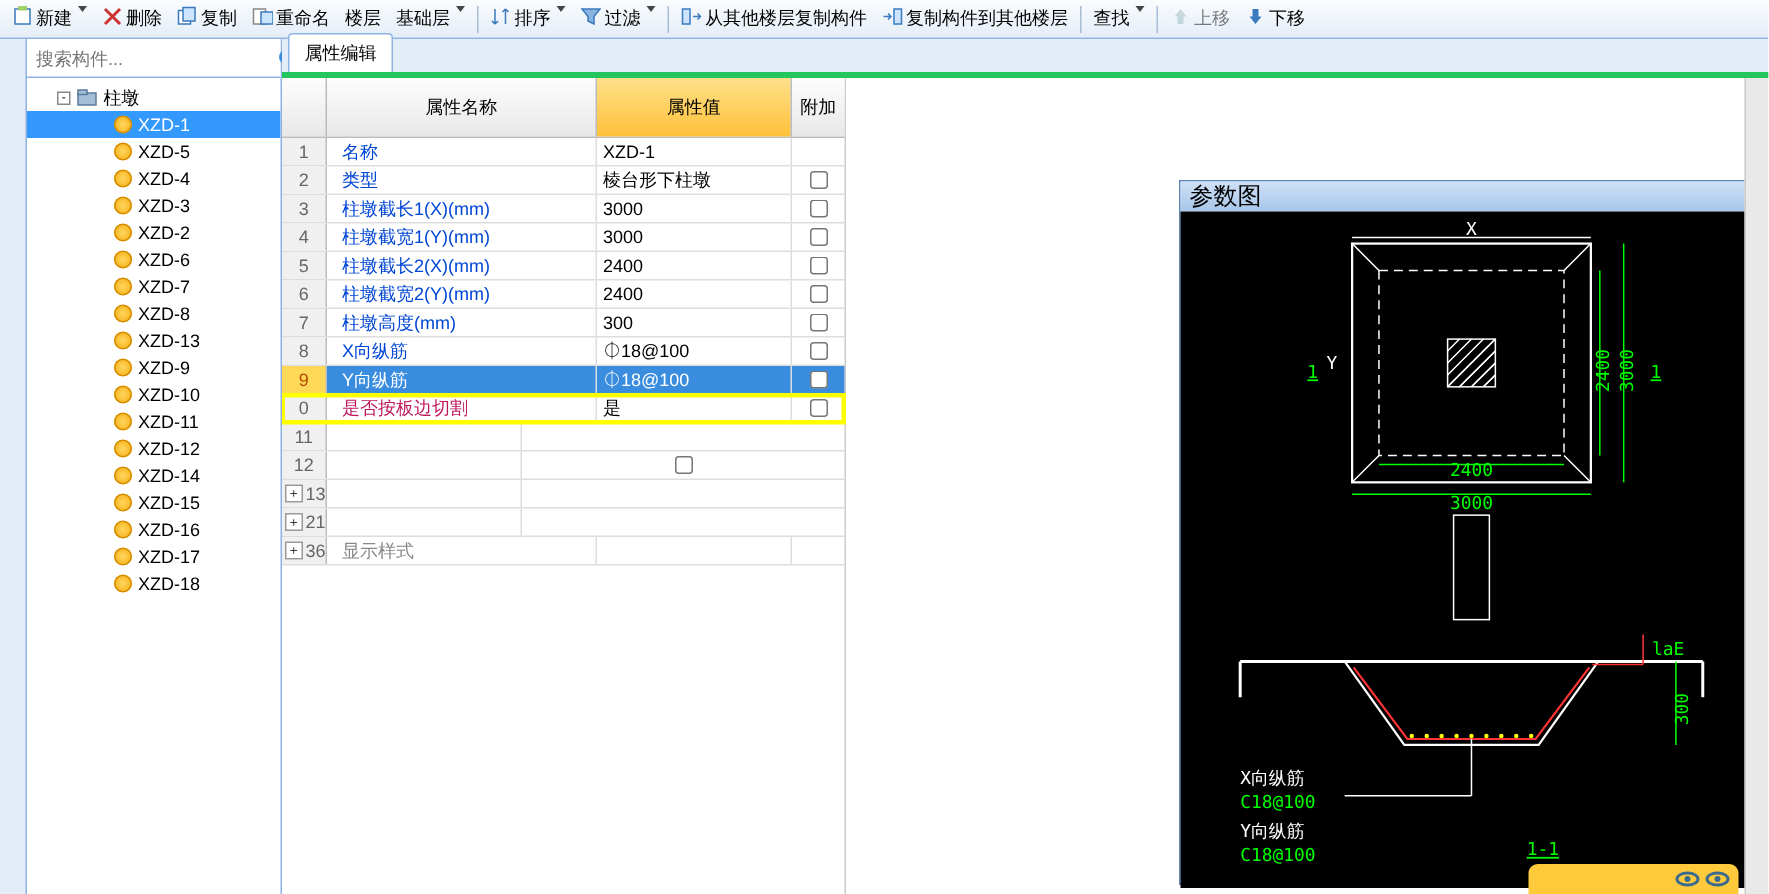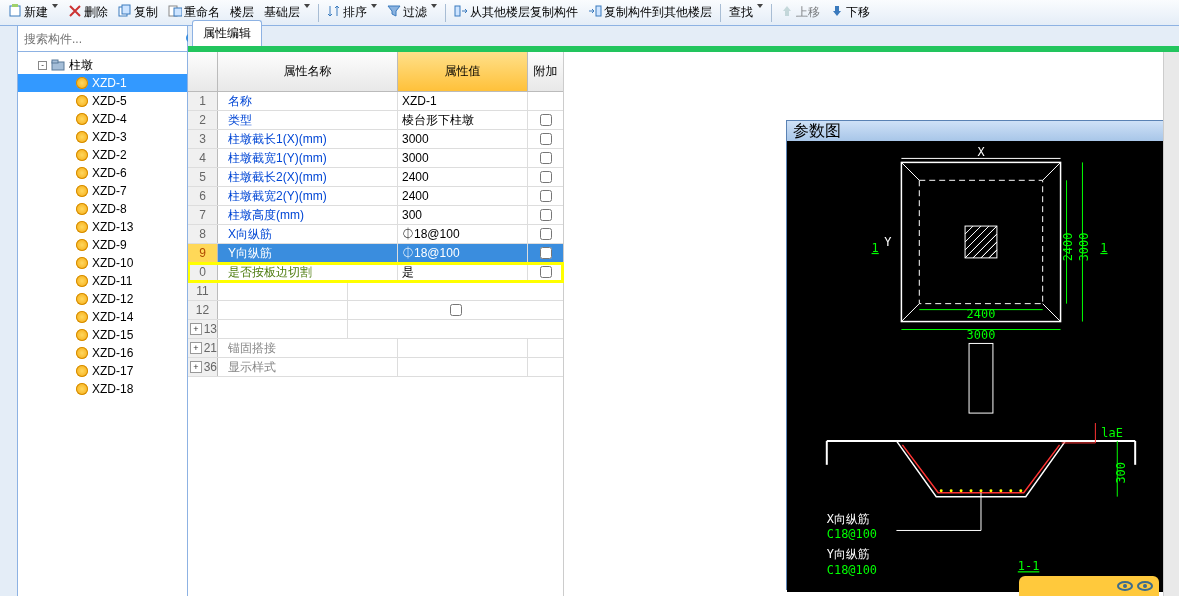--- a/index.html
+++ b/index.html
@@ -17,39 +17,39 @@
 .search-btn{width:24px;height:24px;display:flex;align-items:center;justify-content:center;cursor:pointer}
 .tree{flex:1;overflow:auto;padding:4px 0}
 .tree-node{display:flex;align-items:center;height:18px;padding-left:8px;cursor:pointer}
 .tree-node.root{padding-left:20px}
 .tree-node.child{padding-left:58px}
 .tree-node.sel{background:#3399ff;color:#fff}
 .tree-ico{width:14px;height:14px;margin-right:4px;display:inline-block}
 .tree-gear{width:12px;height:12px;border-radius:50%;background:radial-gradient(#ffd75e,#f5a608);margin-right:4px;box-shadow:0 0 0 1px #d48b00 inset}
 .tree-toggle{width:9px;height:9px;border:1px solid #888;display:flex;align-items:center;justify-content:center;margin-right:4px;font-size:8px;line-height:1}
 .content{flex:1;display:flex;flex-direction:column;position:relative}
-.tab-strip{height:26px;background:#e4edf7;border-bottom:6px solid #22c55e;display:flex;align-items:flex-end;padding-left:4px}
+.tab-strip{height:26px;background:#e4edf7;border-bottom:4px solid #22c55e;display:flex;align-items:flex-end;padding-left:4px}
 .tab{background:#f3f6fb;border:1px solid #8db2e3;border-bottom:none;padding:4px 10px;cursor:pointer;border-radius:3px 3px 0 0}
 .tab.active{background:#fff}
 .prop-area{display:flex;flex:1;overflow:hidden}
 .prop-table{width:376px;border-right:1px solid #ccc}
 .pt-head{display:flex;height:40px;background:linear-gradient(#fdfdfd,#e8e8e8);border-bottom:1px solid #bbb}
 .pt-h-num{width:30px;border-right:1px solid #bbb}
 .pt-h-name{width:180px;border-right:1px solid #bbb;display:flex;align-items:center;justify-content:center}
 .pt-h-val{width:130px;border-right:1px solid #bbb;display:flex;align-items:center;justify-content:center;background:linear-gradient(#ffe08a,#ffc13a)}
 .pt-h-ext{flex:1;display:flex;align-items:center;justify-content:center}
 .pt-row{display:flex;height:19px;border-bottom:1px solid #ddd}
 .pt-row.sel{background:#3a8dde;color:#fff}
 .pt-row.hilite{outline:3px solid #ffff00;outline-offset:-2px;position:relative;z-index:2}
 .pt-num{width:30px;background:#f0f0f0;border-right:1px solid #bbb;display:flex;align-items:center;justify-content:center;color:#666}
 .pt-row.sel .pt-num{background:#ffd858;color:#b04a00}
 .pt-exp{width:12px;height:12px;border:1px solid #999;background:#fff;color:#333;display:flex;align-items:center;justify-content:center;font-size:9px;margin:0 2px}
 .pt-name{width:180px;border-right:1px solid #ddd;display:flex;align-items:center;padding-left:10px;color:#0046d5}
 .pt-name.gray{color:#888}
-.pt-name.black{color:#4d7c0f}
+.pt-name.black{color:#be185d}
 .pt-row.sel .pt-name{color:#fff}
 .pt-val{width:130px;border-right:1px solid #ddd;display:flex;align-items:center;padding-left:4px}
 .pt-ext{flex:1;display:flex;align-items:center;justify-content:center}
 .pt-ext input[type=checkbox]{width:12px;height:12px}
 .diagram-panel{position:absolute;right:8px;top:94px;width:385px;height:470px;border:1px solid #5a82b4;background:#fff;display:flex;flex-direction:column}
 .dg-title{height:20px;background:linear-gradient(#cfe1f7,#a8c6e8);padding:0 6px;display:flex;align-items:center;font-size:16px}
 .dg-body{flex:1;background:#000;position:relative}
 .right-scroll{position:absolute;right:0;top:26px;bottom:0;width:16px;background:#e9e9e9;border-left:1px solid #ccc}
 .yellow-tag{position:absolute;right:20px;bottom:0;width:140px;height:20px;background:#ffc93c;border-radius:6px 6px 0 0;display:flex;align-items:center;justify-content:flex-end;padding-right:6px;gap:4px}
 .eye{width:16px;height:10px;border:2px solid #3a6b8e;border-radius:50%;position:relative}
@@ -346,21 +346,20 @@
                 <input type="checkbox" style="">
               </div>
             </div>
             <div class="pt-row">
               <div class="pt-num"><span class="pt-exp">+</span>13</div>
               <div class="pt-val"></div>
               <div class="pt-ext"></div>
             </div>
             <div class="pt-row">
               <div class="pt-num"><span class="pt-exp">+</span>21</div>
-              <div class="pt-name gray">锚固搭接</div>
               <div class="pt-val"></div>
               <div class="pt-ext"></div>
             </div>
             <div class="pt-row">
               <div class="pt-num"><span class="pt-exp">+</span>36</div>
               <div class="pt-name gray">显示样式</div>
               <div class="pt-val"></div>
               <div class="pt-ext"></div>
             </div>
           </div>

